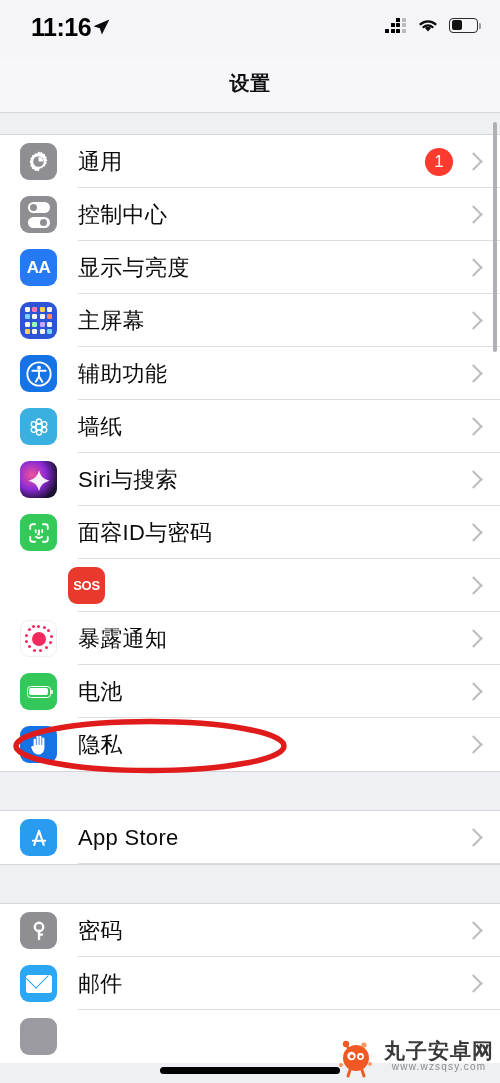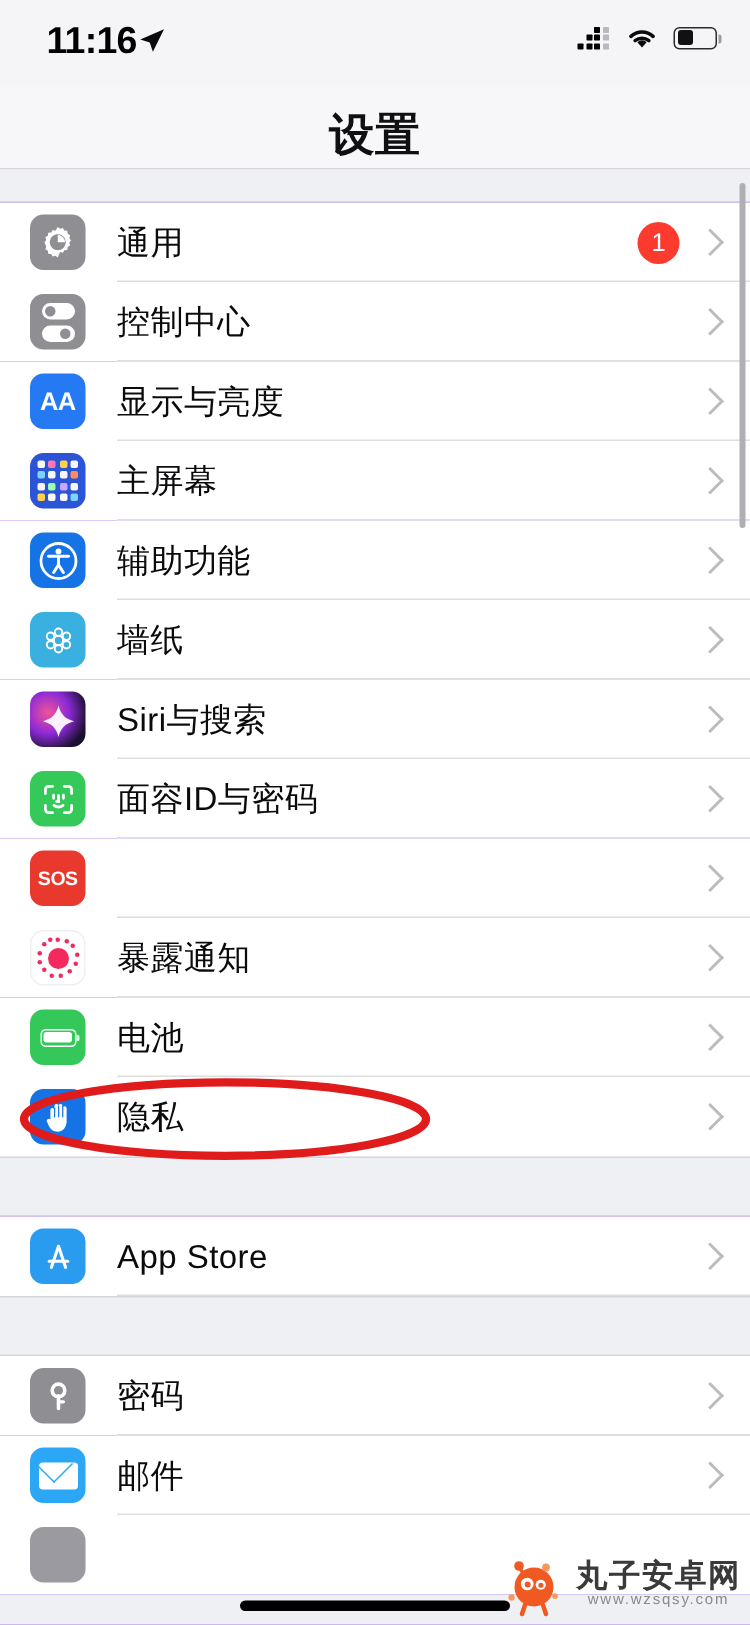--- a/index.html
+++ b/index.html
@@ -103,21 +103,21 @@
     height: 55px;
     background: #f7f7f9;
     border-bottom: 1px solid #d6d6da;
     box-sizing: border-box;
   }
   #nav-title {
     position: absolute;
     width: 100%;
     top: 12px;
     text-align: center;
-    font-size: 30px;
+    font-size: 20px;
     font-weight: bold;
     color: #101013;
     letter-spacing: 0.5px;
   }
 
   
   #list-area {
     position: absolute;
     top: 113px; left: 0;
     width: 500px;
@@ -125,21 +125,21 @@
     background: #eff0f4;
     overflow: hidden;
   }
   .gap {
     background: #eff0f4;
     border-top: 1px solid #d6d6da;
     border-bottom: 1px solid #d6d6da;
     box-sizing: border-box;
   }
   .gap.first { border-top: none; }
-  .group { background: #6d28d9; }
+  .group { background: #3b82f6; }
 
   .row {
     position: relative;
     height: 53px;
     display: flex;
     align-items: center;
     background: #ffffff;
     padding-left: 20px;
     box-sizing: border-box;
   }
@@ -201,21 +201,21 @@
 
   
   .ic-gear      { background: #8e8e93; }
   .ic-control   { background: #8e8e93; }
   .ic-display   { background: #2579f2; }
   .ic-home      { background: #2b54d6; }
   .ic-access    { background: #1673e6; }
   .ic-wallpaper { background: #3ab0e0; }
   .ic-siri      { background: radial-gradient(circle at 32% 38%, #f0529a 0%, #8b2ad6 42%, #1b1030 78%); }
   .ic-faceid    { background: #35c95a; }
-  .ic-sos       { background: #e8392c; }
+  .ic-sos       { background: #e8392c; margin-left: 48px; }
   .ic-exposure  { background: #ffffff; border: 1px solid #efeff1; box-sizing: border-box; }
   .ic-battery   { background: #34c759; }
   .ic-privacy   { background: #1673e6; }
   .ic-appstore  { background: #2a9cf0; }
   .ic-wallet    { background: #111114; }
   .ic-password  { background: #8e8e93; }
   .ic-mail      { background: #2ba7f5; }
 
   .glyph-aa {
     color: #fff;

